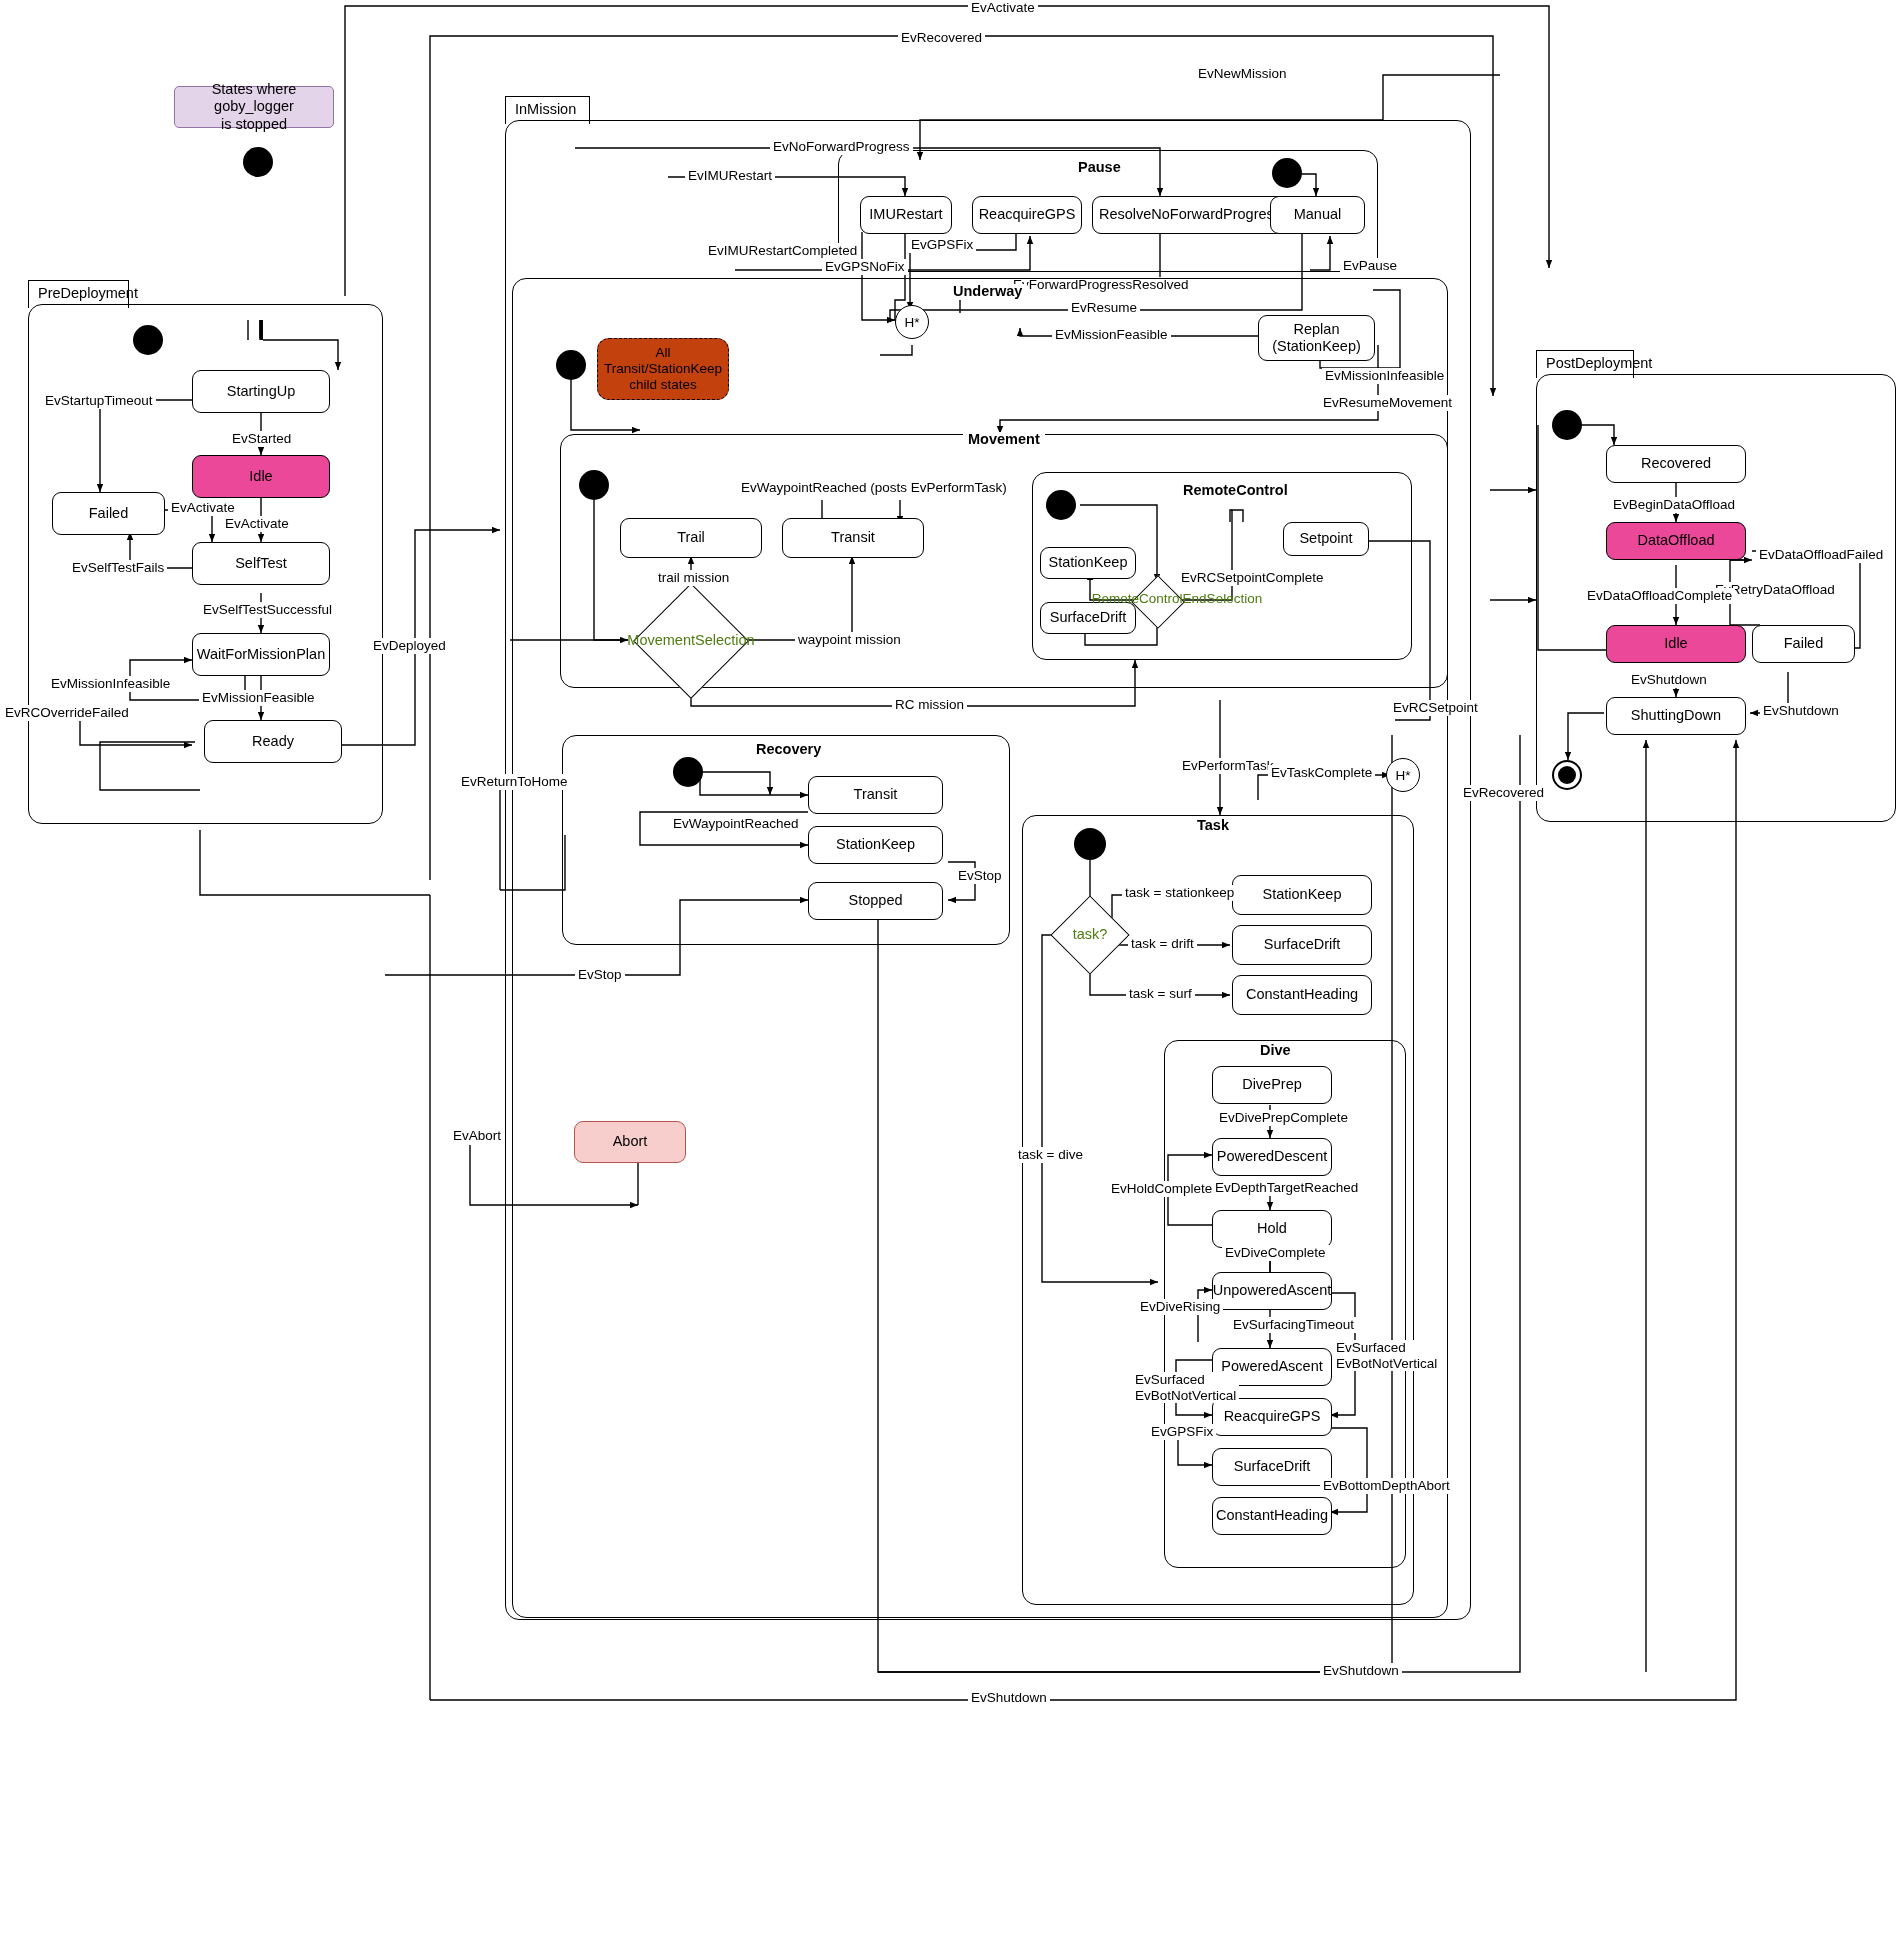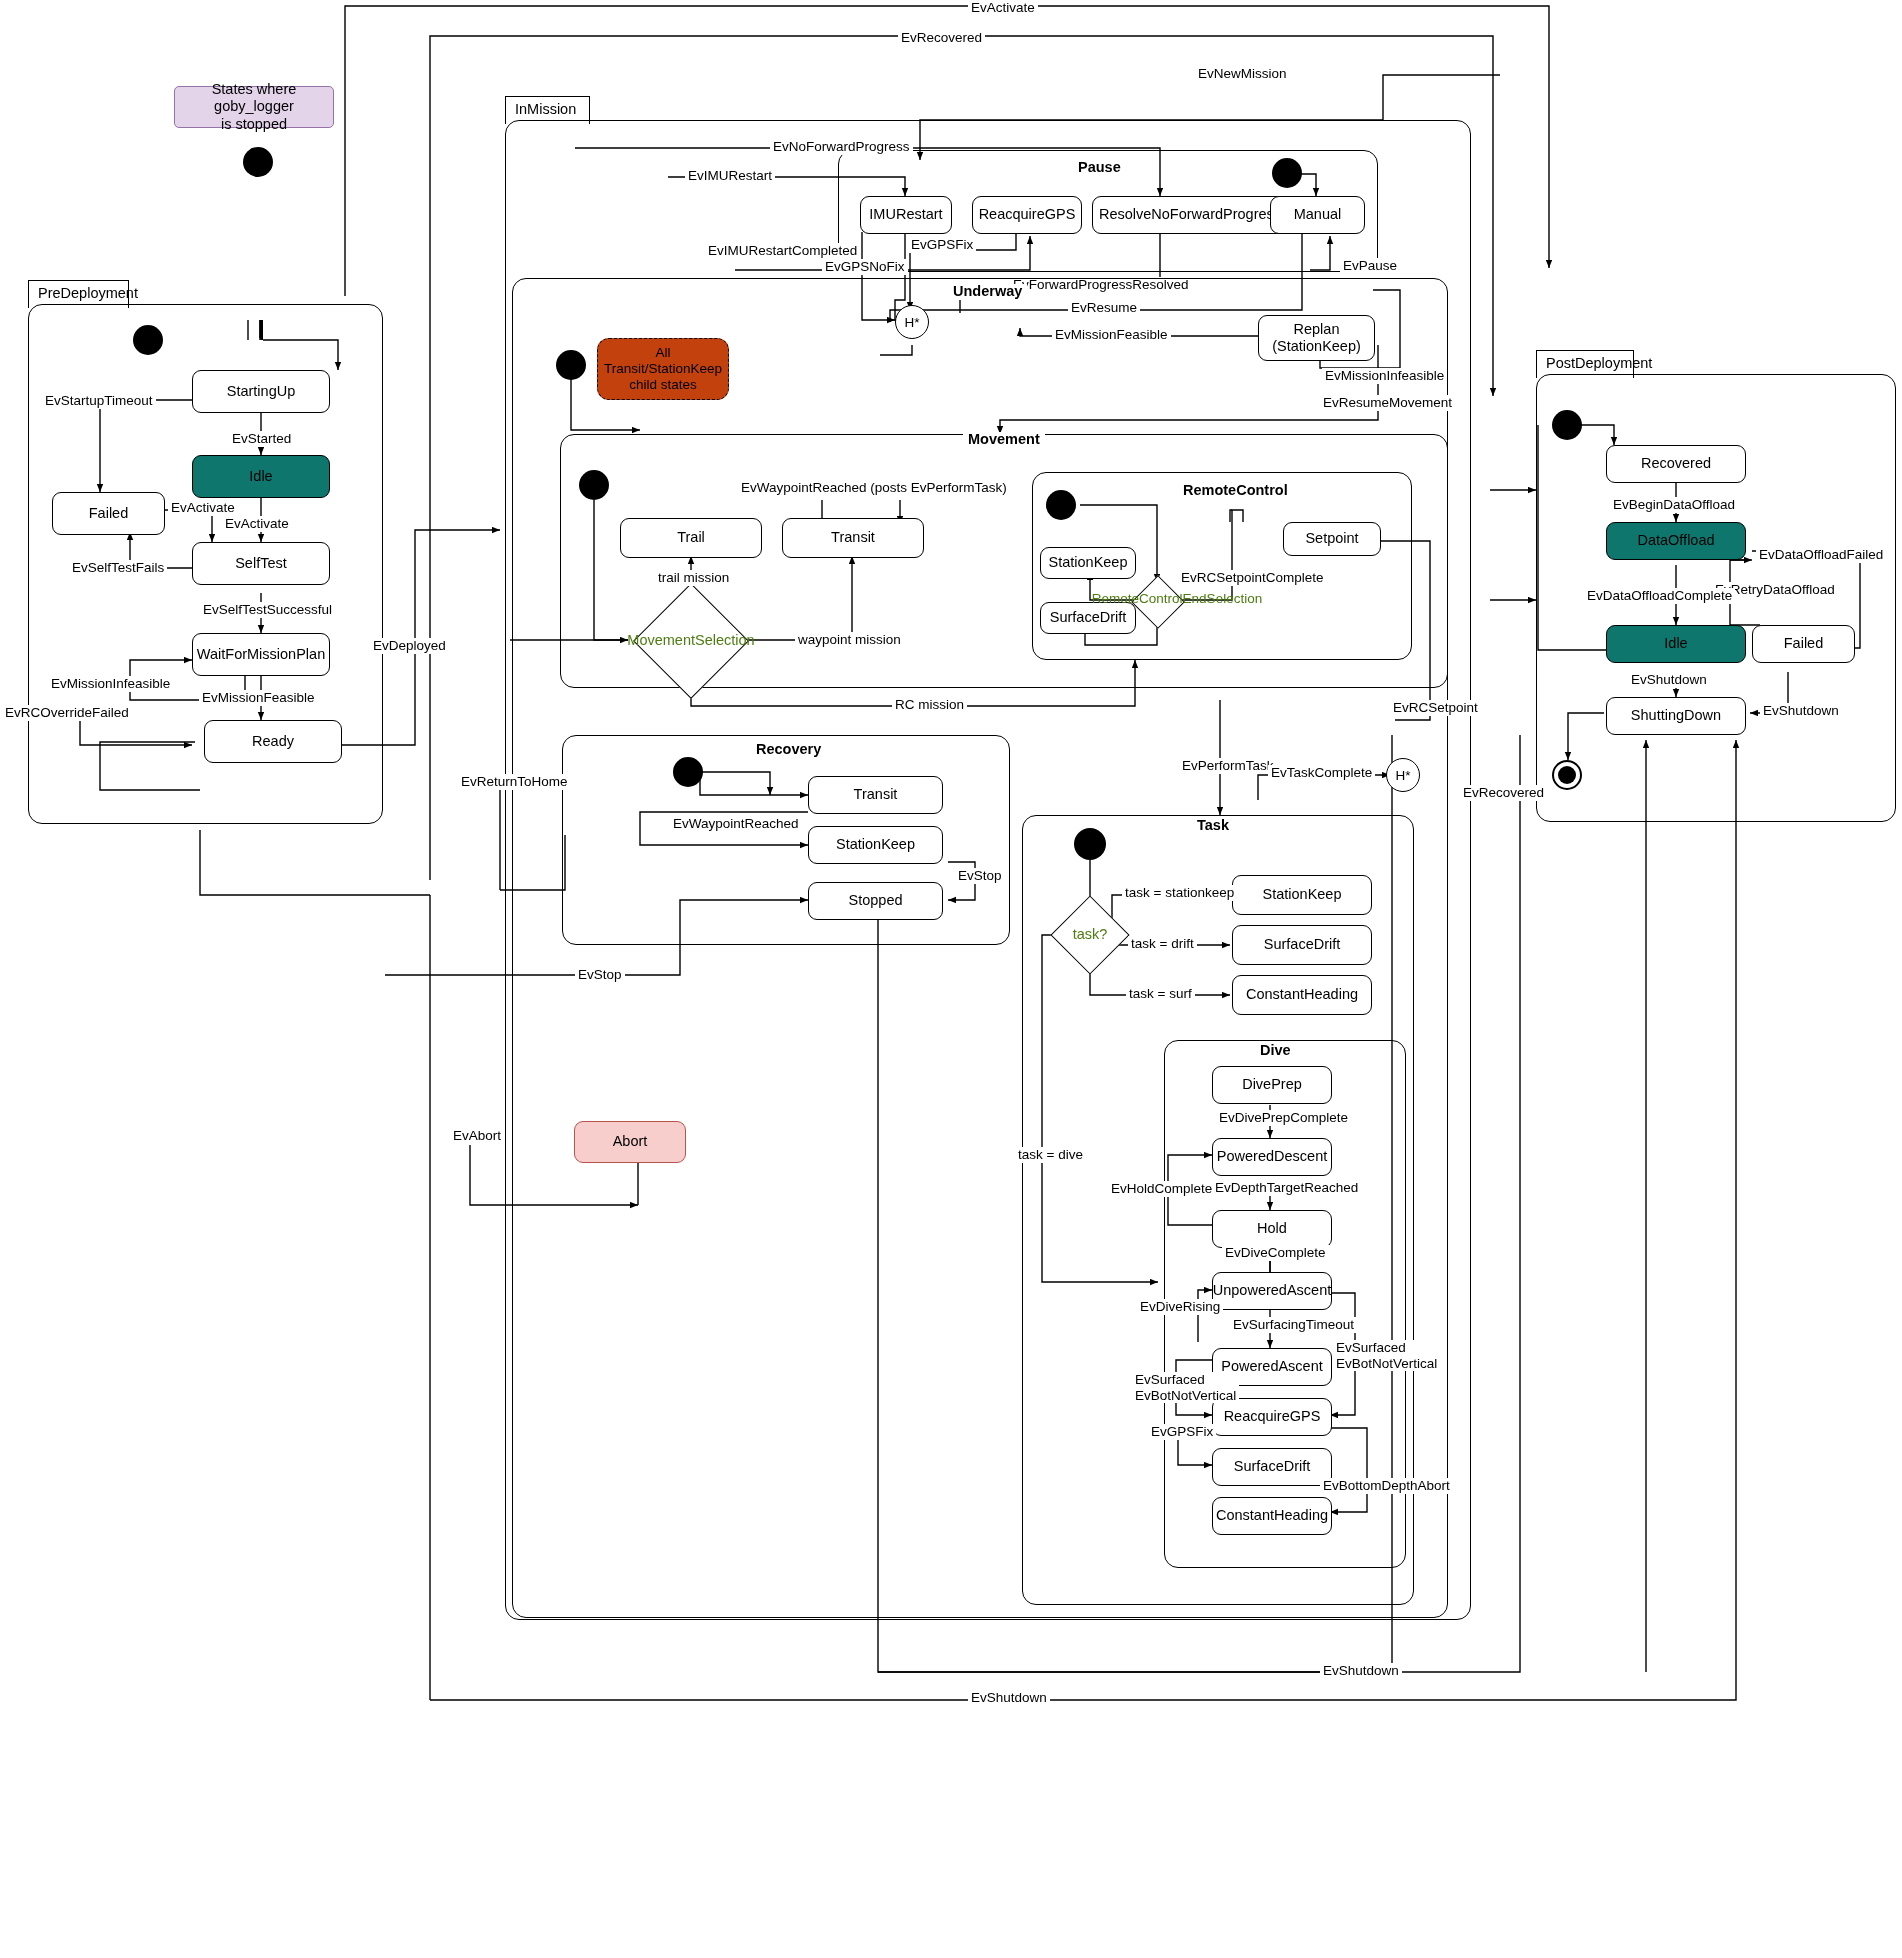--- a/index.html
+++ b/index.html
@@ -51,21 +51,21 @@
     background: #ffffff;
     display: flex;
     align-items: center;
     justify-content: center;
     text-align: center;
     font-size: 14.5px;
     color: #000;
     line-height: 1.2;
     padding: 2px 4px;
   }
-  .state.purple { background: #0f766e; }
+  .state.purple { background: #ec4899; }
   .state.pink   { background: #f8cecc; border-color: #b85450; }
   .state.note   { background: #e3d4ea; border-color: #9673a6; border-radius: 5px; }
   .state.dashed { background: #c2410c; border: 1.6px dashed #000; border-radius: 12px; margin-top: 23px; }
   
   .initial {
     position: absolute;
     background: #000;
     border-radius: 50%;
   }
   .final {
@@ -401,21 +401,21 @@
   <div class="elabel" style="left:795px; top:632px;">waypoint mission</div>
   <div class="elabel" style="left:892px; top:697px;">RC mission</div>
 
   <div class="region" style="left:1032px; top:472px; width:380px; height:188px;"></div>
   <div class="region-title" style="left:1178px; top:483px;">RemoteControl</div>
 
   <div class="initial" style="left:1046px; top:490px; width:30px; height:30px;"></div>
 
   <div class="state" style="left:1040px; top:547px; width:96px; height:32px;">StationKeep</div>
   <div class="state" style="left:1040px; top:602px; width:96px; height:32px;">SurfaceDrift</div>
-  <div class="state" style="left:1283px; top:522px; width:98px; height:34px;">Setpoint</div>
+  <div class="state" style="left:1283px; top:522px; width:86px; height:34px;">Setpoint</div>
 
   <div class="choice" style="left:1139px; top:583px; width:38px; height:38px;"></div>
   <div class="choice-label" style="left:1052px; top:592px; width:250px; font-size:13.5px;">RemoteControlEndSelection</div>
 
   <div class="elabel" style="left:1178px; top:570px;">EvRCSetpointComplete</div>
   <div class="elabel" style="left:1390px; top:700px;">EvRCSetpoint</div>
 
   <div class="region" style="left:562px; top:735px; width:448px; height:210px;"></div>
   <div class="region-title" style="left:751px; top:742px;">Recovery</div>
 

